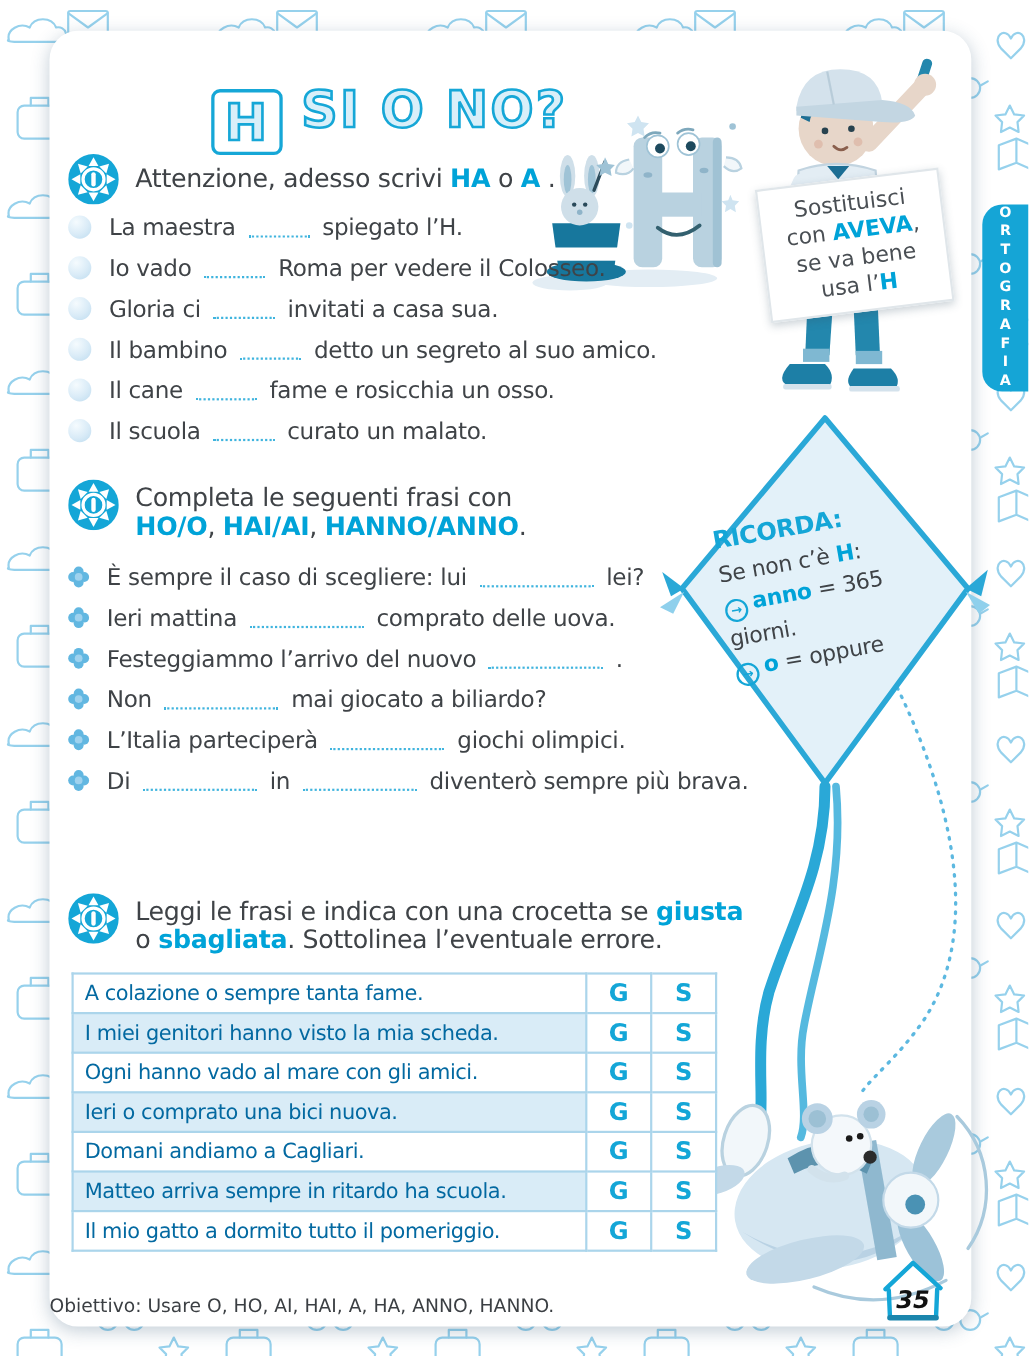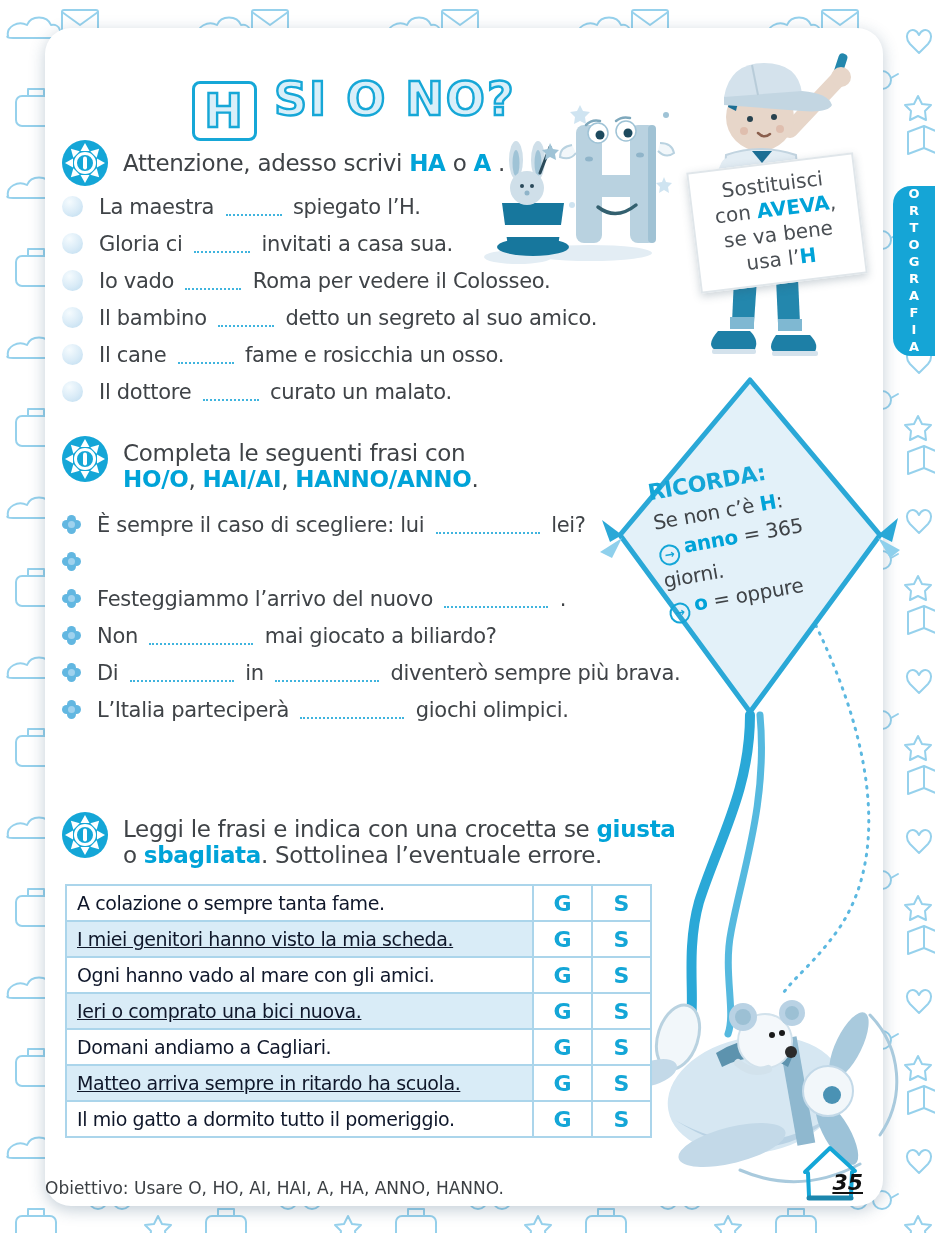--- a/index.html
+++ b/index.html
@@ -34,27 +34,27 @@
   .clover i:nth-child(3){left:0;top:5px;}
   .clover i:nth-child(4){left:10px;top:5px;}
   .clover b{position:absolute;left:6px;top:6px;width:7px;height:7px;border-radius:50%;background:#9fd2ee;}
   .stext{font-size:21px;color:#3f4347;letter-spacing:-0.3px;}
   .blank{display:inline-block;border-bottom:2px dotted #3fb4de;height:18px;margin:0 5px;vertical-align:-2px;}
   .b1{width:56px;}
   .b2{width:104px;}
   
   .gstable{position:absolute;left:20px;top:856px;width:587px;border-collapse:collapse;z-index:3;}
   .gstable td{border:2px solid #abd5eb;height:32px;}
-  .gstable td.txt{padding:0 0 0 10px;font-size:19px;color:#0f172a;letter-spacing:-0.4px;white-space:nowrap;}
-  .gstable tr.shade td.txt{background:#d9ecf7;text-decoration:underline;}
+  .gstable td.txt{padding:0 0 0 10px;font-size:19px;color:#0369a1;letter-spacing:-0.4px;white-space:nowrap;}
+  .gstable tr.shade td.txt{background:#d9ecf7;}
   .gstable td.gs{width:55px;text-align:center;font-size:22px;font-weight:bold;color:#14a6d7;background:#fff;cursor:pointer;}
   
   .footer{position:absolute;left:0;right:160px;top:1150px;text-align:left;font-size:17px;color:#3b3f43;z-index:3;}
   .house{position:absolute;left:752px;top:1112px;width:66px;height:66px;z-index:3;}
-  .house .num{position:absolute;left:0;right:0;top:30px;text-align:right;font-size:22px;font-weight:bold;font-style:italic;color:#111;text-decoration:underline;}
+  .house .num{position:absolute;left:0;right:0;top:30px;text-align:center;font-size:22px;font-weight:bold;font-style:italic;color:#111;}
   
   .sign{position:absolute;left:648px;top:134px;width:152px;padding:8px 6px 10px 6px;background:#fff;
         border:2px solid #e0e6ea;box-shadow:0 3px 8px rgba(50,80,100,.25);transform:rotate(-7deg);
         text-align:center;font-size:20px;line-height:1.25;color:#4a4f54;z-index:4;}
   
   .kitetext{position:absolute;left:612px;top:432px;width:200px;transform:rotate(-10deg);
         font-size:20px;line-height:1.4;color:#3f4347;z-index:4;letter-spacing:-0.3px;}
   .kitetext .kt{color:#14a6d7;font-weight:bold;font-size:22px;}
   .arrowc{display:inline-flex;width:17px;height:17px;border:2px solid #14a6d7;border-radius:50%;
         align-items:center;justify-content:center;color:#14a6d7;font-weight:bold;font-size:12px;margin-right:5px;vertical-align:-3px;}
@@ -185,37 +185,37 @@
     <div class="instr" style="left:78px;top:122px">
       <span>Attenzione, adesso scrivi </span><span class="bluew">HA</span><span> o </span><span class="bluew">A</span><span> .</span>
     </div>
     <div class="rows" id="ex1-rows" style="left:17px;top:160px">
         <div class="srow">
           <span class="sphere"></span>
           <span class="stext"><span>La maestra </span><span class="blank b1"></span><span> spiegato l’H.</span></span>
         </div>
         <div class="srow">
           <span class="sphere"></span>
+          <span class="stext"><span>Io vado </span><span class="blank b1"></span><span> Roma per vedere il Colosseo.</span></span>
+        </div>
+        <div class="srow">
+          <span class="sphere"></span>
           <span class="stext"><span>Gloria ci </span><span class="blank b1"></span><span> invitati a casa sua.</span></span>
         </div>
         <div class="srow">
           <span class="sphere"></span>
-          <span class="stext"><span>Io vado </span><span class="blank b1"></span><span> Roma per vedere il Colosseo.</span></span>
-        </div>
-        <div class="srow">
-          <span class="sphere"></span>
           <span class="stext"><span>Il bambino </span><span class="blank b1"></span><span> detto un segreto al suo amico.</span></span>
         </div>
         <div class="srow">
           <span class="sphere"></span>
           <span class="stext"><span>Il cane </span><span class="blank b1"></span><span> fame e rosicchia un osso.</span></span>
         </div>
         <div class="srow">
           <span class="sphere"></span>
-          <span class="stext"><span>Il dottore </span><span class="blank b1"></span><span> curato un malato.</span></span>
+          <span class="stext"><span>Il scuola </span><span class="blank b1"></span><span> curato un malato.</span></span>
         </div>
       </div>
 
     <svg class="exicon" style="left:17px;top:408px" viewBox="0 0 46 46">
       <circle cx="23" cy="23" r="23" fill="#14a6d7"></circle>
       <g fill="#fff">
         <polygon points="23,3 27.5,11 18.5,11"></polygon>
         <polygon points="23,3 27.5,11 18.5,11" transform="rotate(45 23 23)"></polygon>
         <polygon points="23,3 27.5,11 18.5,11" transform="rotate(90 23 23)"></polygon>
         <polygon points="23,3 27.5,11 18.5,11" transform="rotate(135 23 23)"></polygon>
@@ -243,20 +243,21 @@
           <span class="stext"><span>È sempre il caso di scegliere: lui </span><span class="blank b2"></span><span> lei?</span></span>
         </div>
         <div class="srow">
           <span class="clover">
             <i></i>
             <i></i>
             <i></i>
             <i></i>
             <b></b>
           </span>
+          <span class="stext"><span>Ieri mattina </span><span class="blank b2"></span><span> comprato delle uova.</span></span>
         </div>
         <div class="srow">
           <span class="clover">
             <i></i>
             <i></i>
             <i></i>
             <i></i>
             <b></b>
           </span>
           <span class="stext"><span>Festeggiammo l’arrivo del nuovo </span><span class="blank b2"></span><span> .</span></span>
@@ -272,31 +273,31 @@
           <span class="stext"><span>Non </span><span class="blank b2"></span><span> mai giocato a biliardo?</span></span>
         </div>
         <div class="srow">
           <span class="clover">
             <i></i>
             <i></i>
             <i></i>
             <i></i>
             <b></b>
           </span>
+          <span class="stext"><span>L’Italia parteciperà </span><span class="blank b2"></span><span> giochi olimpici.</span></span>
+        </div>
+        <div class="srow">
+          <span class="clover">
+            <i></i>
+            <i></i>
+            <i></i>
+            <i></i>
+            <b></b>
+          </span>
           <span class="stext"><span>Di </span><span class="blank b2"></span><span> in </span><span class="blank b2"></span><span> diventerò sempre più brava.</span></span>
-        </div>
-        <div class="srow">
-          <span class="clover">
-            <i></i>
-            <i></i>
-            <i></i>
-            <i></i>
-            <b></b>
-          </span>
-          <span class="stext"><span>L’Italia parteciperà </span><span class="blank b2"></span><span> giochi olimpici.</span></span>
         </div>
       </div>
 
     <svg class="exicon" style="left:17px;top:784px" viewBox="0 0 46 46">
       <circle cx="23" cy="23" r="23" fill="#14a6d7"></circle>
       <g fill="#fff">
         <polygon points="23,3 27.5,11 18.5,11"></polygon>
         <polygon points="23,3 27.5,11 18.5,11" transform="rotate(45 23 23)"></polygon>
         <polygon points="23,3 27.5,11 18.5,11" transform="rotate(90 23 23)"></polygon>
         <polygon points="23,3 27.5,11 18.5,11" transform="rotate(135 23 23)"></polygon>

